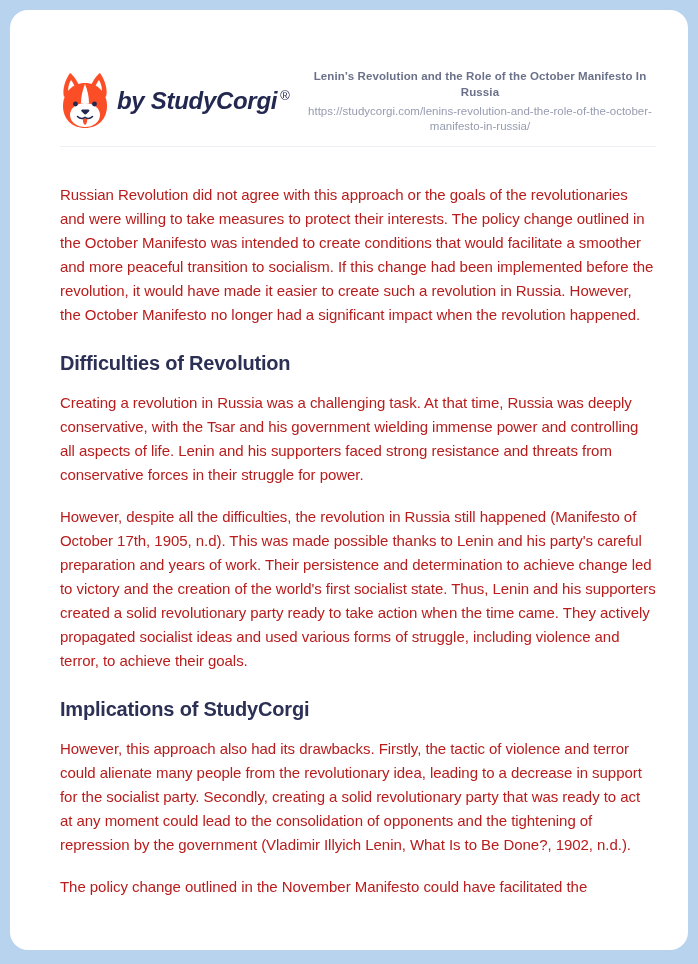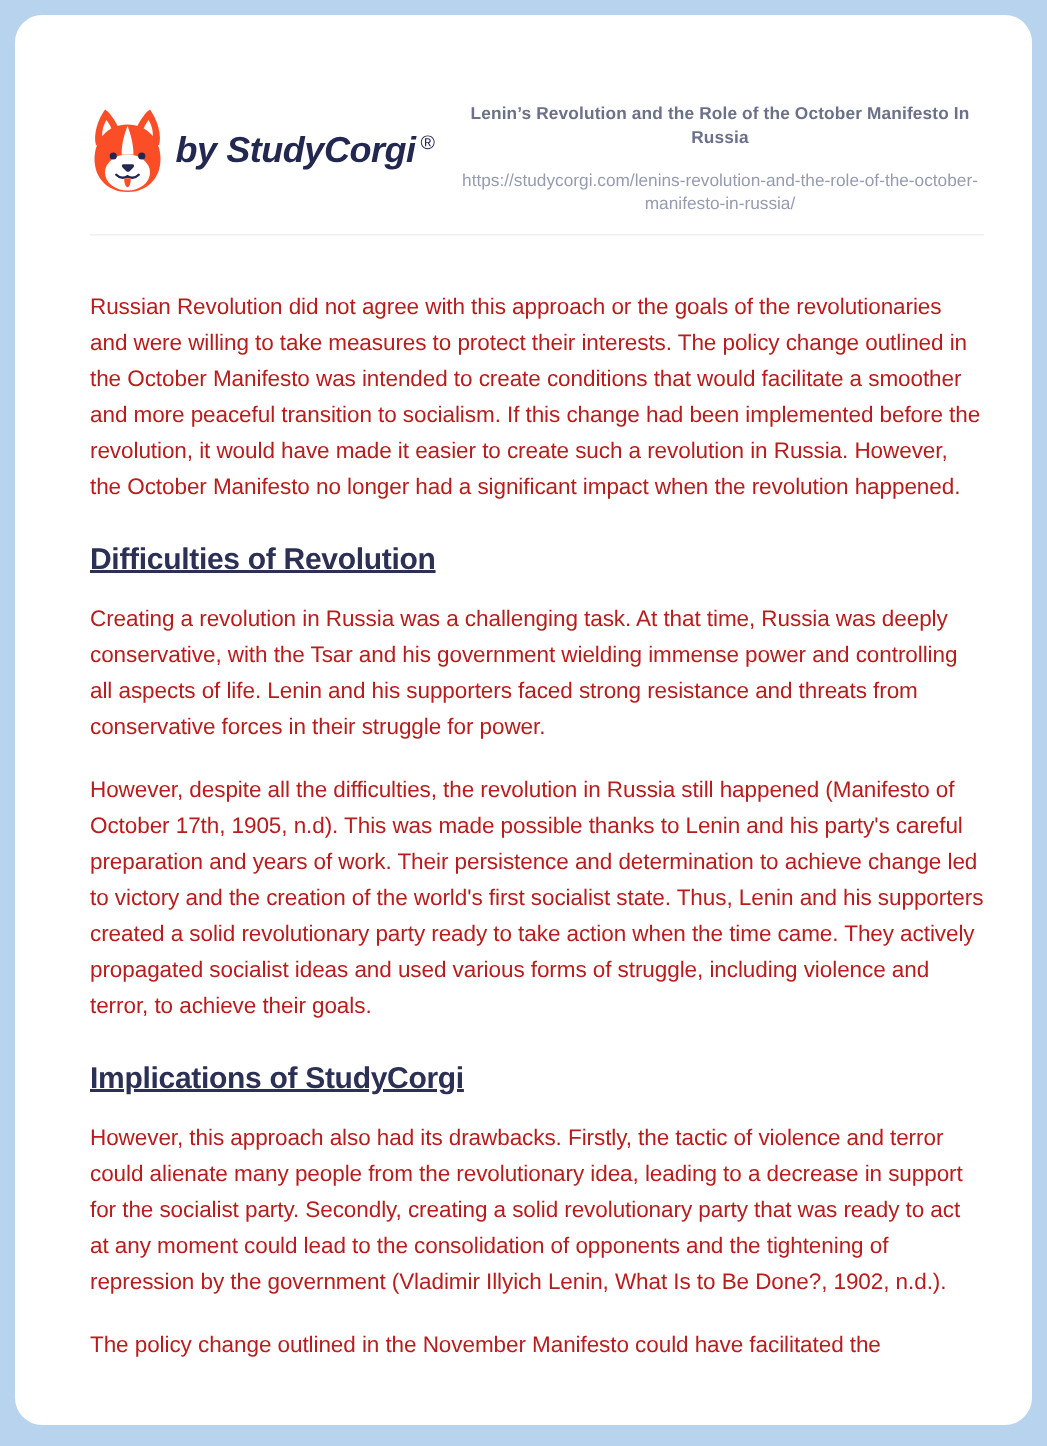--- a/index.html
+++ b/index.html
@@ -53,21 +53,21 @@
   }
   .doc-title {
     font-size: 11.5px;
     line-height: 16px;
     font-weight: 700;
     color: #6b7189;
     letter-spacing: 0.1px;
   }
   .doc-url {
     display: block;
-    margin-top: 14px;
+    margin-top: 4px;
     font-size: 11.5px;
     line-height: 15px;
     color: #969cb0;
     text-decoration: none;
     word-break: break-all;
   }
   .divider {
     margin-top: 12px;
     height: 1px;
     background: #edeff4;
@@ -80,21 +80,20 @@
     color: #b91c1c;
     margin: 0 0 18px 0;
   }
   .content h2 {
     font-size: 20px;
     line-height: 24px;
     font-weight: 800;
     color: #2b3054;
     letter-spacing: -0.2px;
     margin: 24px 0 16px 0;
-    text-decoration: underline;
   }
 </style>
 </head>
 <body>
 
 <div class="card">
 
   <div class="header">
 
     <div class="brand">

